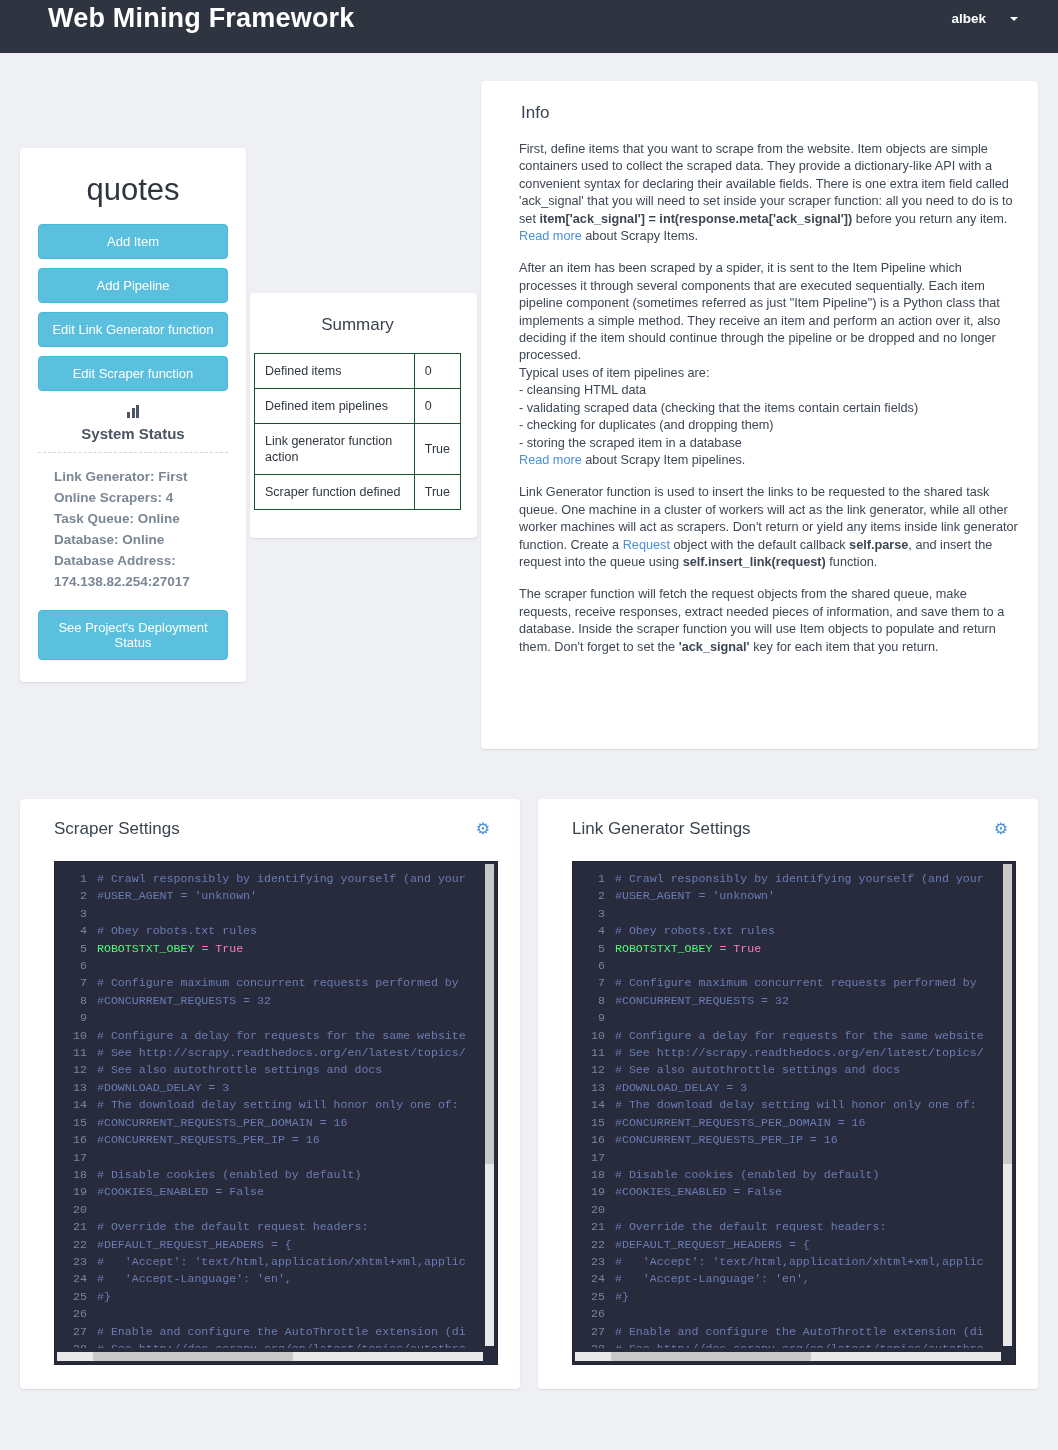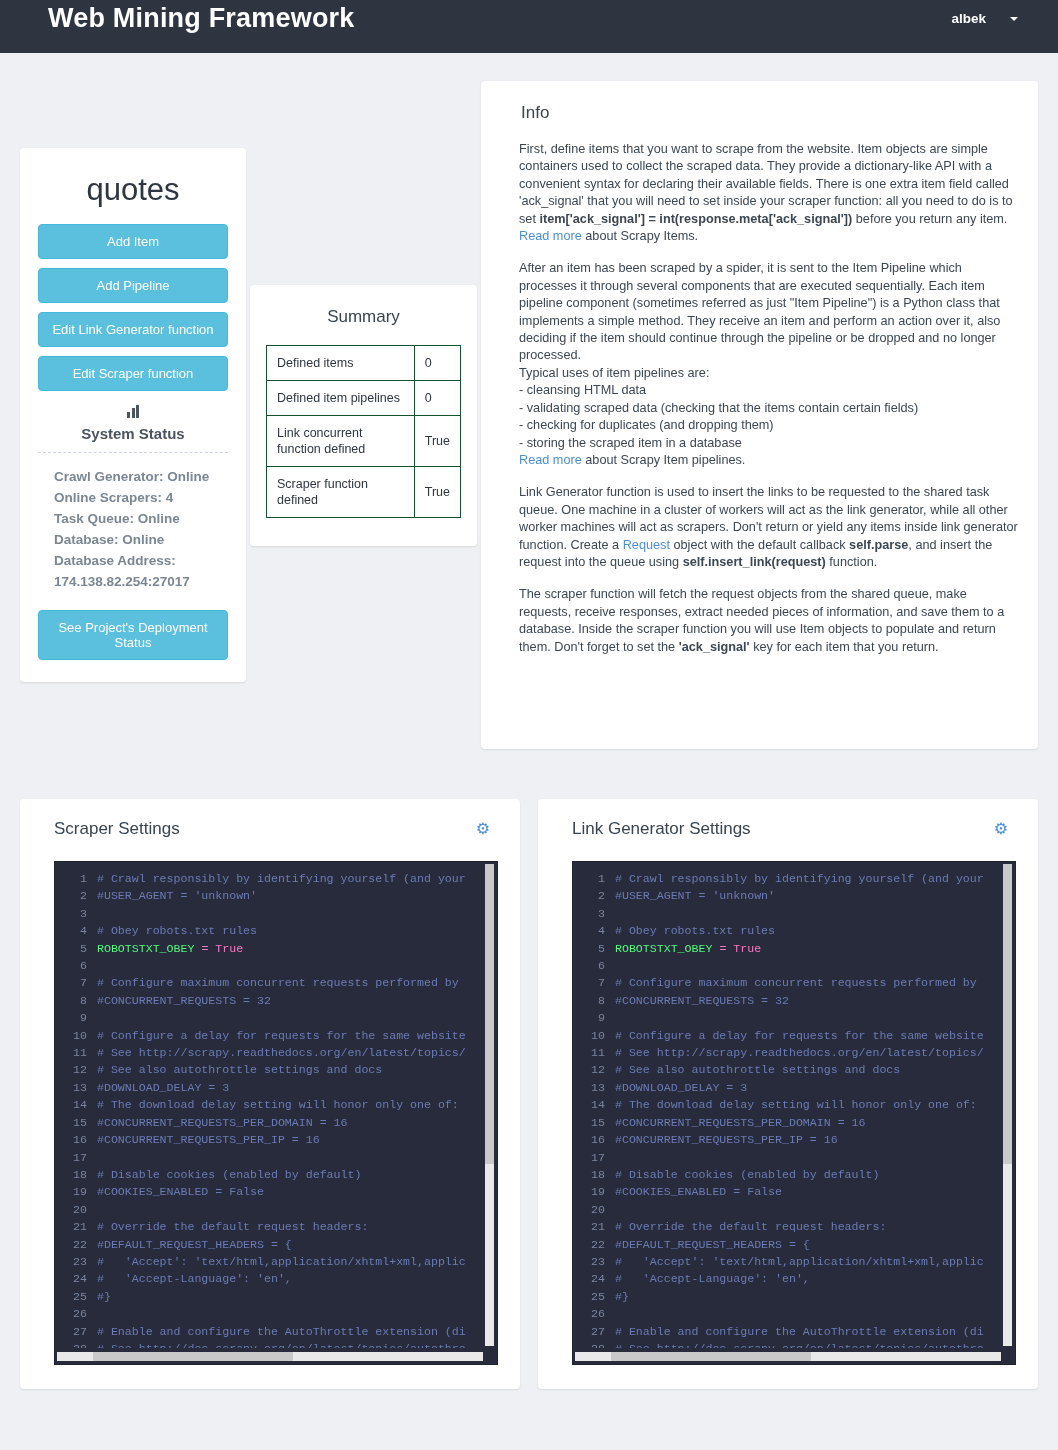--- a/index.html
+++ b/index.html
@@ -109,21 +109,21 @@
     line-height: 20px;
     padding-left: 16px;
     margin-bottom: 18px;
   }
   .status-list div { margin-bottom: 1px; }
 
   
   .summary-card {
     width: 227px;
     flex: 0 0 227px;
-    padding: 18px 16px 28px 16px;
+    padding: 18px 16px 28px 4px;
   }
   .card-head {
     font-size: 17px;
     color: #3a4450;
     text-align: center;
     margin: 4px 0 18px 0;
     font-weight: normal;
   }
   table.summary {
     width: 100%;
@@ -239,21 +239,21 @@
       <span class="bars-icon">
           <i></i>
           <i></i>
           <i></i>
         </span>
       <span>System Status</span>
     </div>
     <div class="divider"></div>
 
     <div class="status-list">
-      <div>Crawl Generator: Online</div>
+      <div>Link Generator: First</div>
       <div>Online Scrapers: 4</div>
       <div>Task Queue: Online</div>
       <div>Database: Online</div>
       <div>Database Address:</div>
       <div>174.138.82.254:27017</div>
     </div>
 
     <button class="btn-blue" style="margin-bottom:0">See Project's Deployment Status</button>
   </div>
 
@@ -263,21 +263,21 @@
       <tbody>
           <tr>
         <td>Defined items</td>
         <td class="val">0</td>
       </tr>
       <tr>
         <td>Defined item pipelines</td>
         <td class="val">0</td>
       </tr>
       <tr>
-        <td>Link concurrent function defined</td>
+        <td>Link generator function action</td>
         <td class="val">True</td>
       </tr>
       <tr>
         <td>Scraper function defined</td>
         <td class="val">True</td>
       </tr>
     </tbody>
       </table>
   </div>
 

